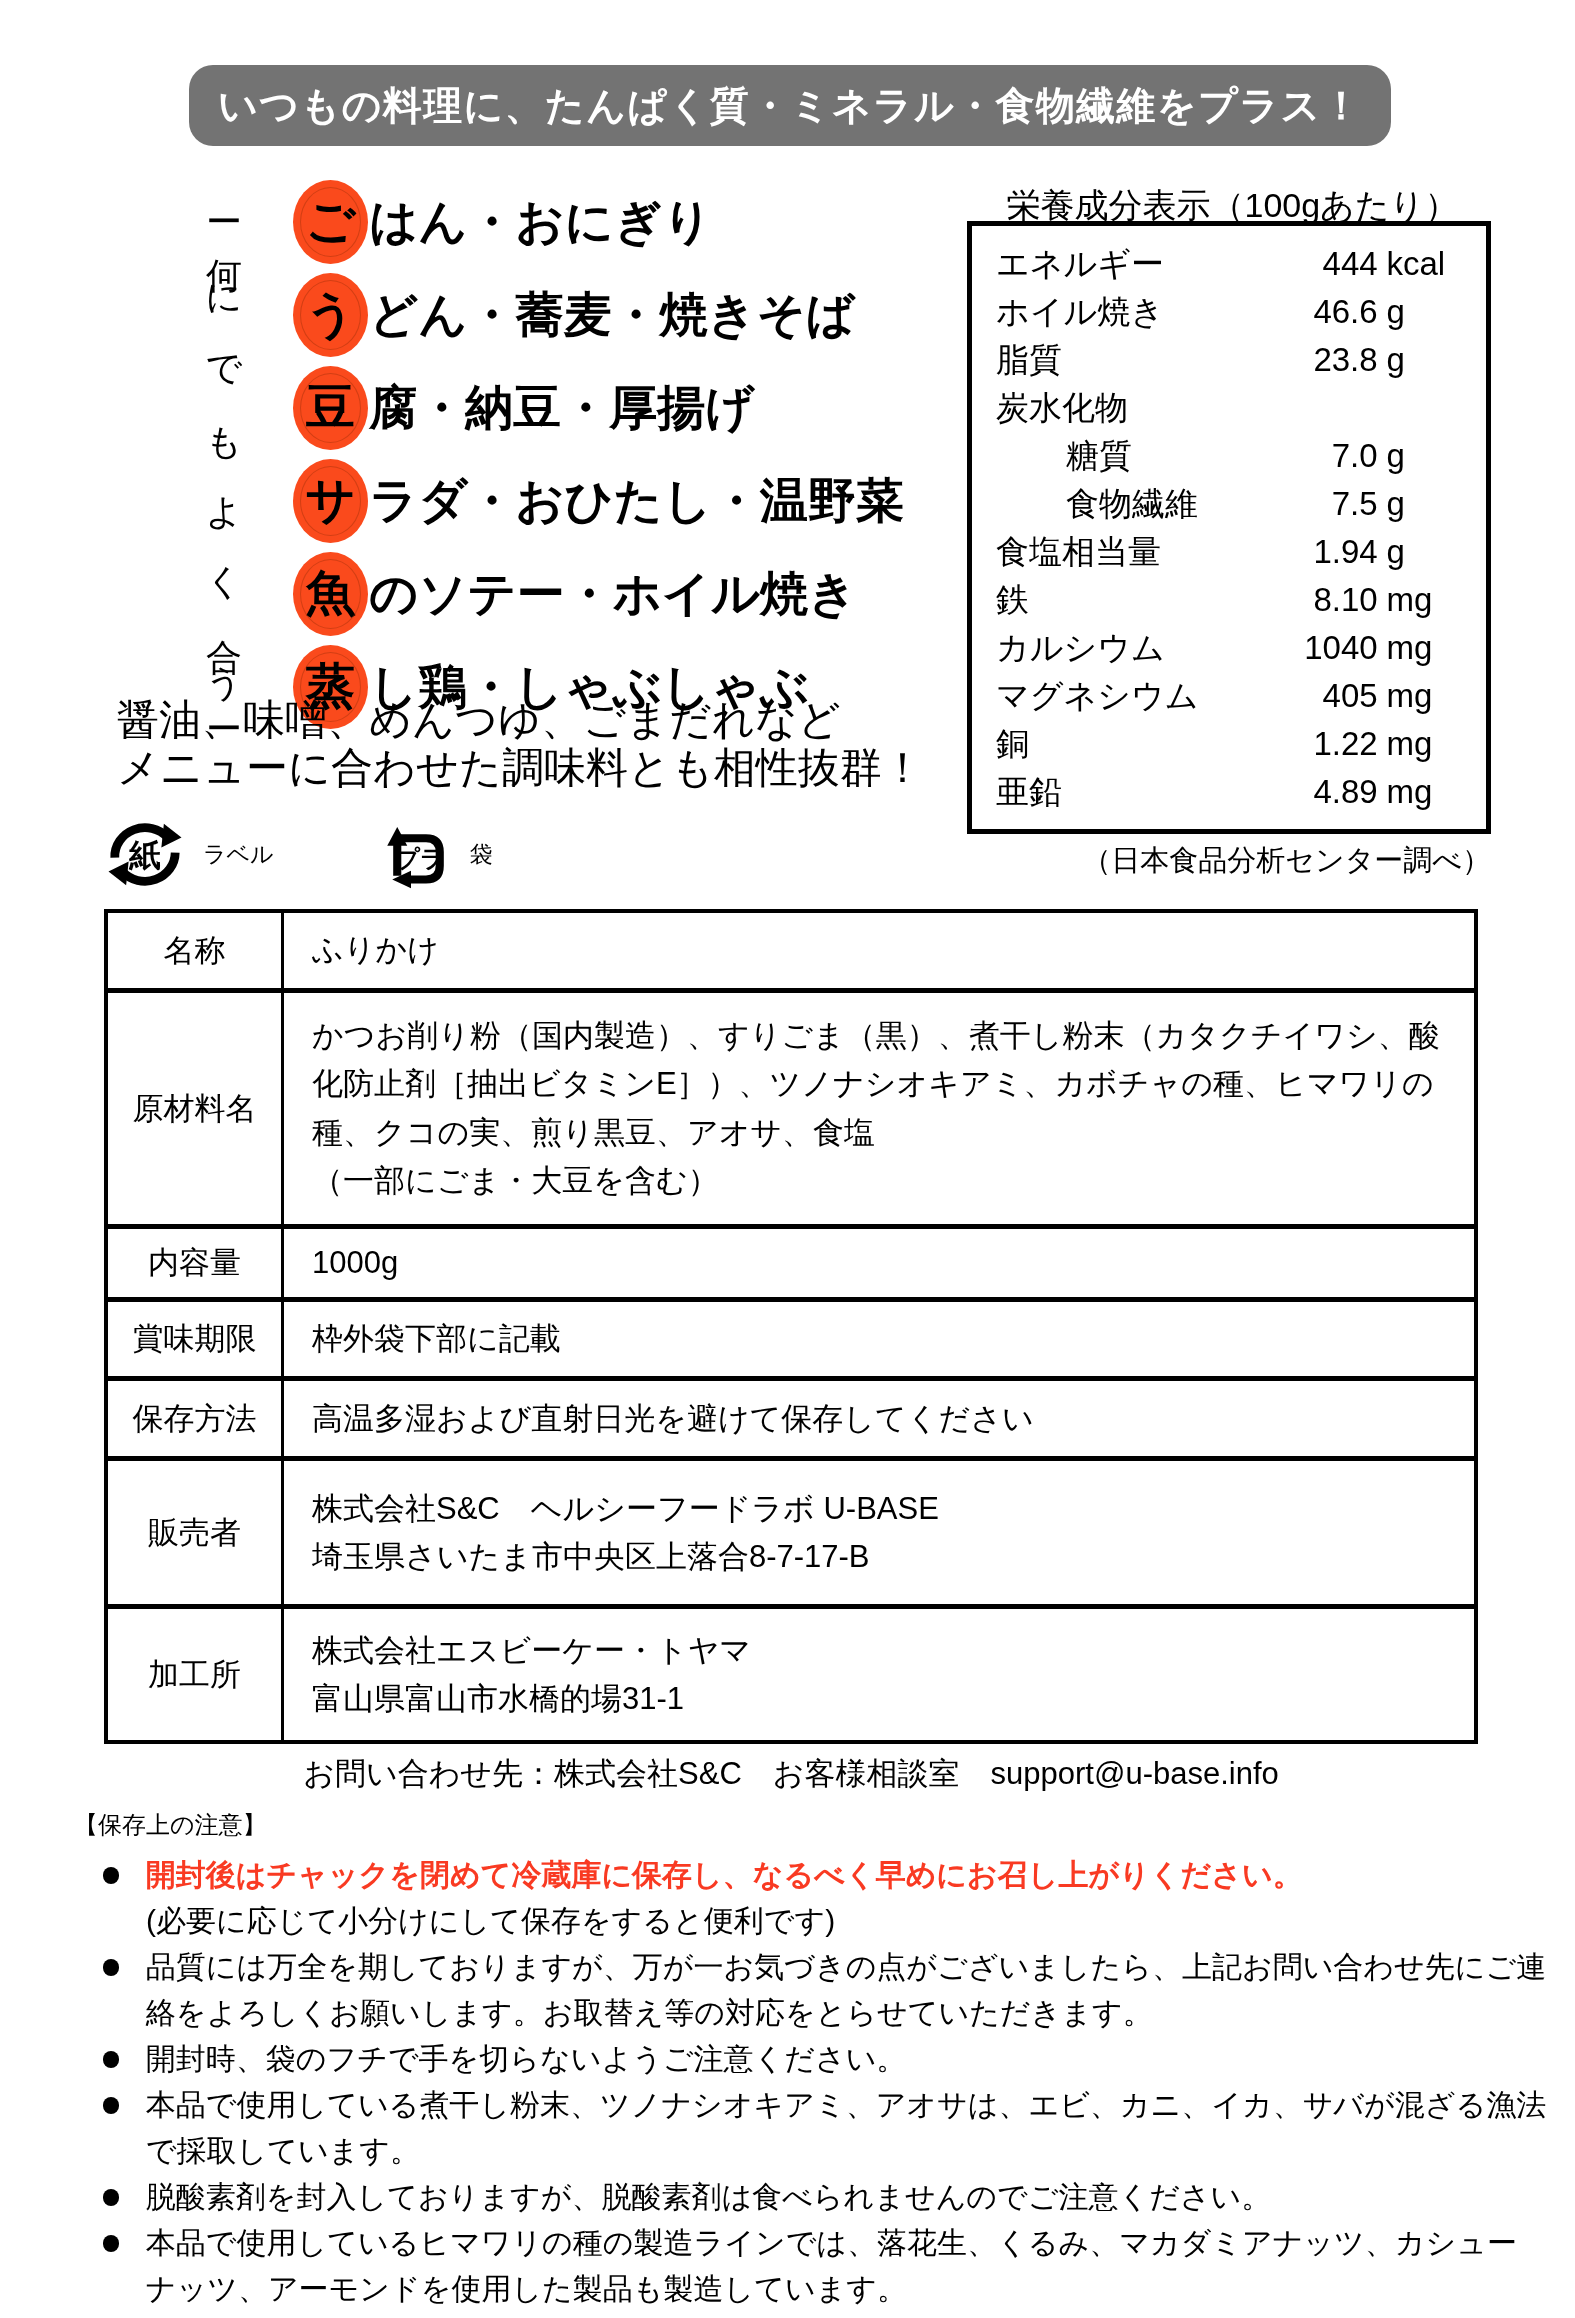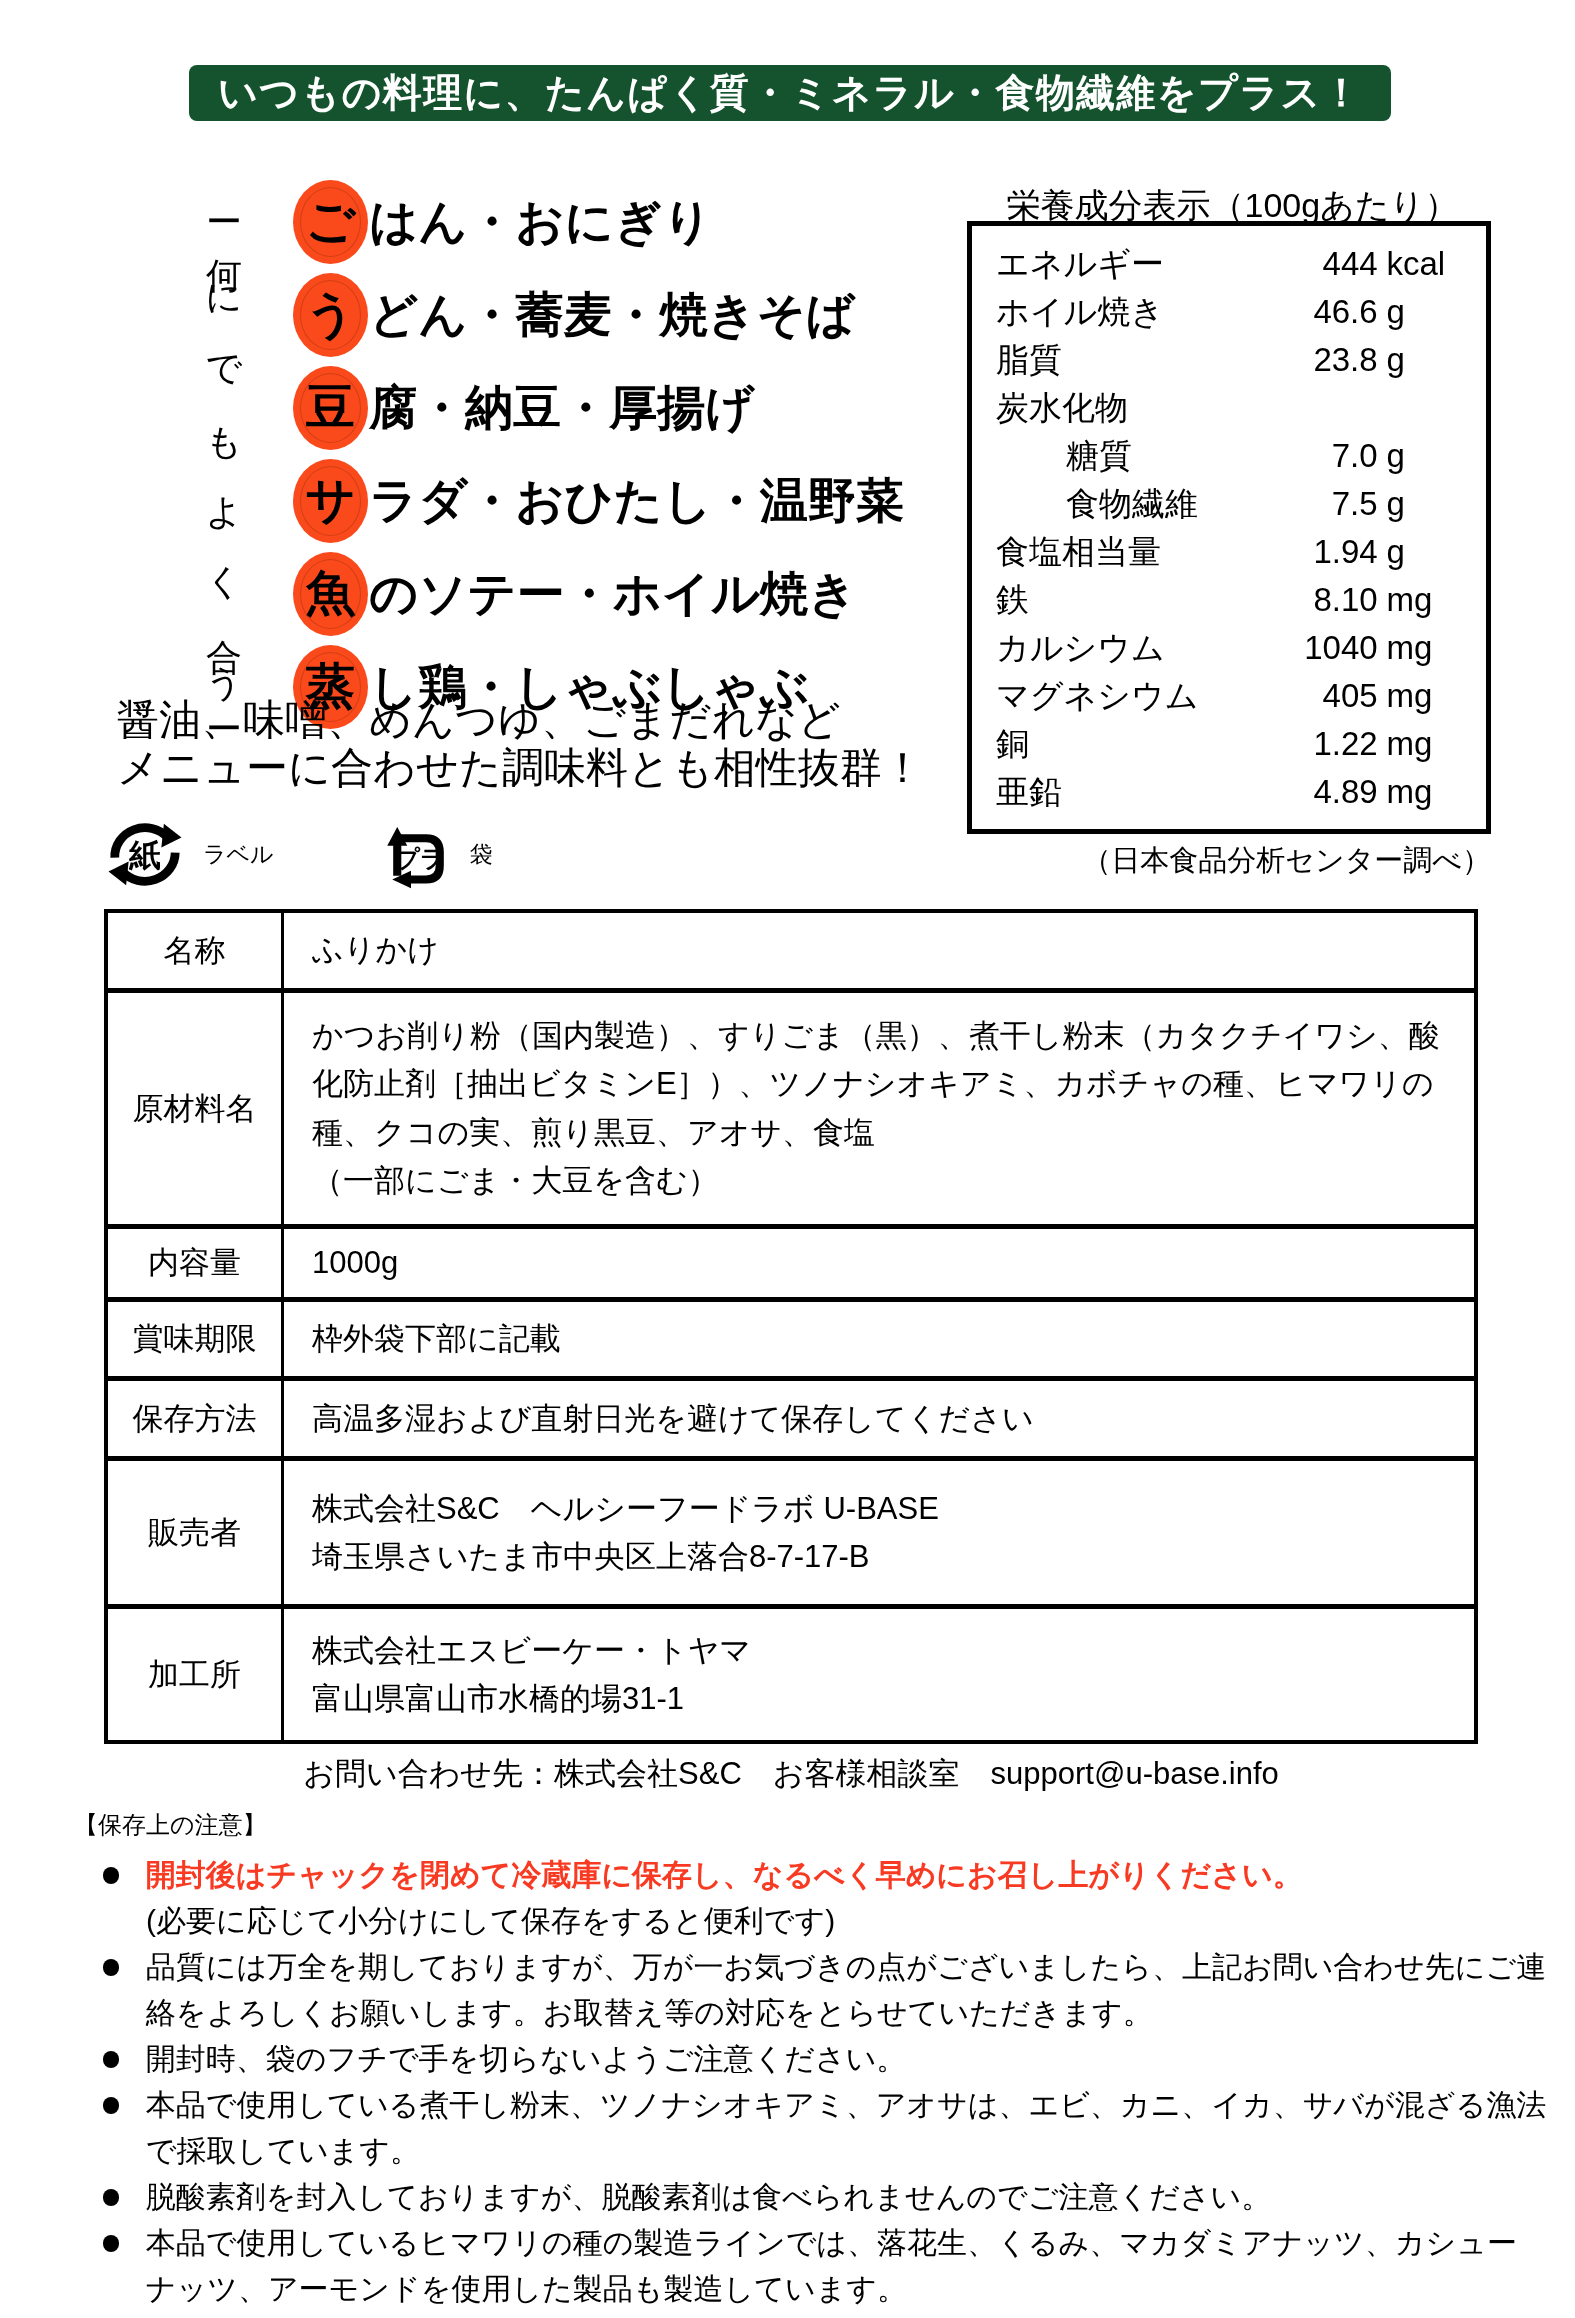--- a/index.html
+++ b/index.html
@@ -3,22 +3,22 @@
 <meta charset="utf-8">
 <style>
   html,body{margin:0;padding:0;background:#888;}
   .page{
     position:relative; width:1576px; height:2319px; background:#ffffff;
     font-family:"Liberation Sans","DejaVu Sans",sans-serif; color:#000;
     overflow:hidden; margin:0 auto;
   }
   
   .banner{
-    position:absolute; left:189px; top:65px; width:1202px; height:56px;
-    background:#14532d; border-radius:8px;
+    position:absolute; left:189px; top:65px; width:1202px; height:81px;
+    background:#737373; border-radius:24px;
     display:flex; align-items:center; justify-content:center;
   }
   .banner-text{color:#fff; font-size:39px; font-weight:bold; letter-spacing:1.3px; white-space:nowrap;}
   
   .vertical-tagline{
     position:absolute; left:199px; top:202px;
     writing-mode:vertical-rl; text-orientation:mixed;
     font-size:36px; letter-spacing:29px; white-space:nowrap;
   }
   

